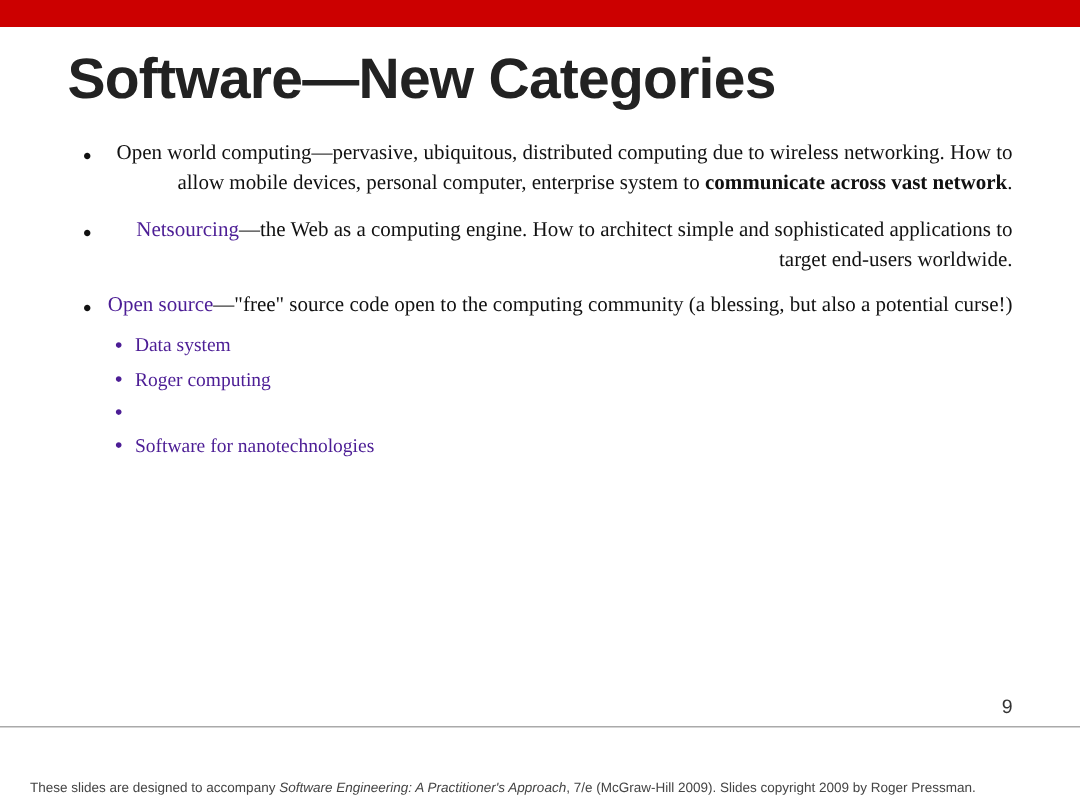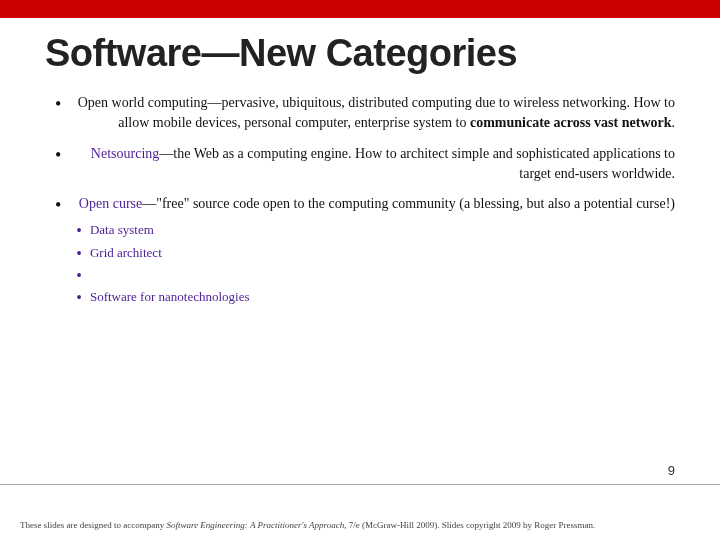--- a/index.html
+++ b/index.html
@@ -125,21 +125,21 @@
       background: #aaaaaa;
     }
 
     .footer-text {
       position: absolute;
       bottom: 8px;
       left: 20px;
       right: 12px;
       font-size: 9px;
       color: #444444;
-      font-family: Liberation Serif, serif;
+      font-family: Liberation Sans, sans-serif;
       line-height: 1.4;
     }
 
     .footer-text em {
       font-style: italic;
     }
   </style>
 </head>
 <body>
 
@@ -164,29 +164,29 @@
       <li>
         <span class="bullet-dot">•</span>
         <span class="item-text">
           <span class="teal-text">Netsourcing</span><span>—the Web as a computing engine. How to architect simple and sophisticated applications to target end-users worldwide.</span>
         </span>
       </li>
 
       <li>
         <span class="bullet-dot">•</span>
         <span class="item-text">
-          <span class="teal-text">Open curse</span><span>—"free" source code open to the computing community (a blessing, but also a potential curse!)</span>
+          <span class="teal-text">Open source</span><span>—"free" source code open to the computing community (a blessing, but also a potential curse!)</span>
           <ul class="sub-bullet-list">
             <li>
               <span class="bullet-dot teal-text">•</span>
               <span class="teal-text">Data system</span>
             </li>
             <li>
               <span class="bullet-dot teal-text">•</span>
-              <span class="teal-text">Grid architect</span>
+              <span class="teal-text">Roger computing</span>
             </li>
             <li>
               <span class="bullet-dot teal-text">•</span>
             </li>
             <li>
               <span class="bullet-dot teal-text">•</span>
               <span class="teal-text">Software for nanotechnologies</span>
             </li>
           </ul>
         </span>

